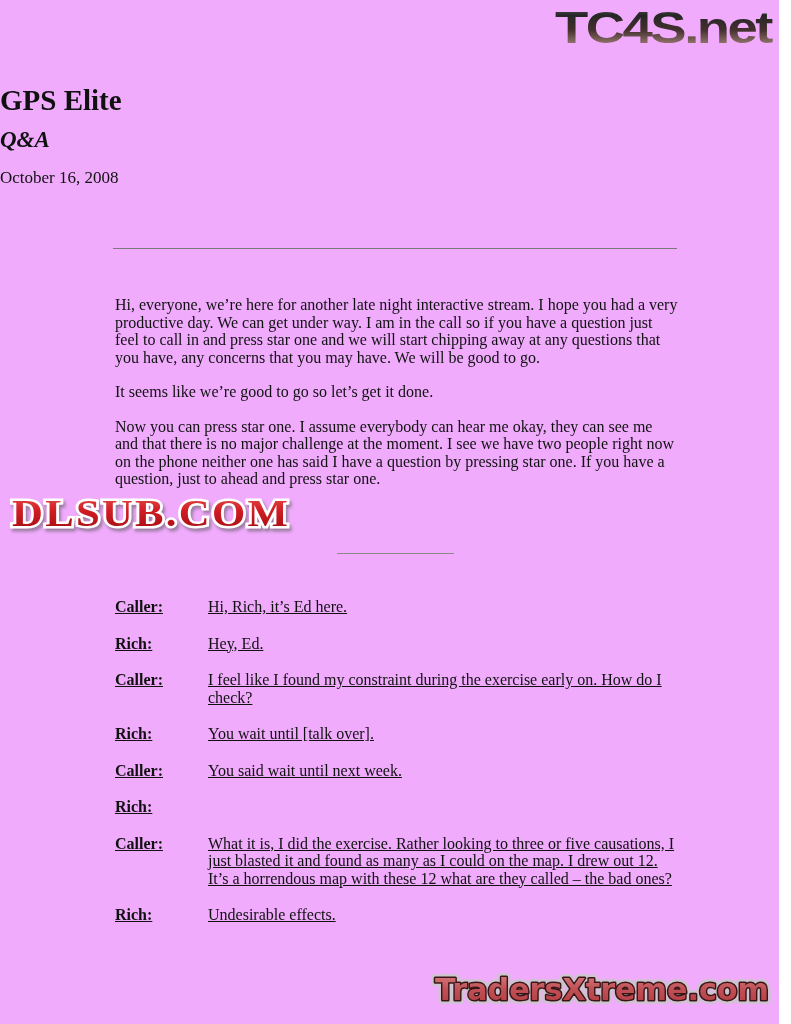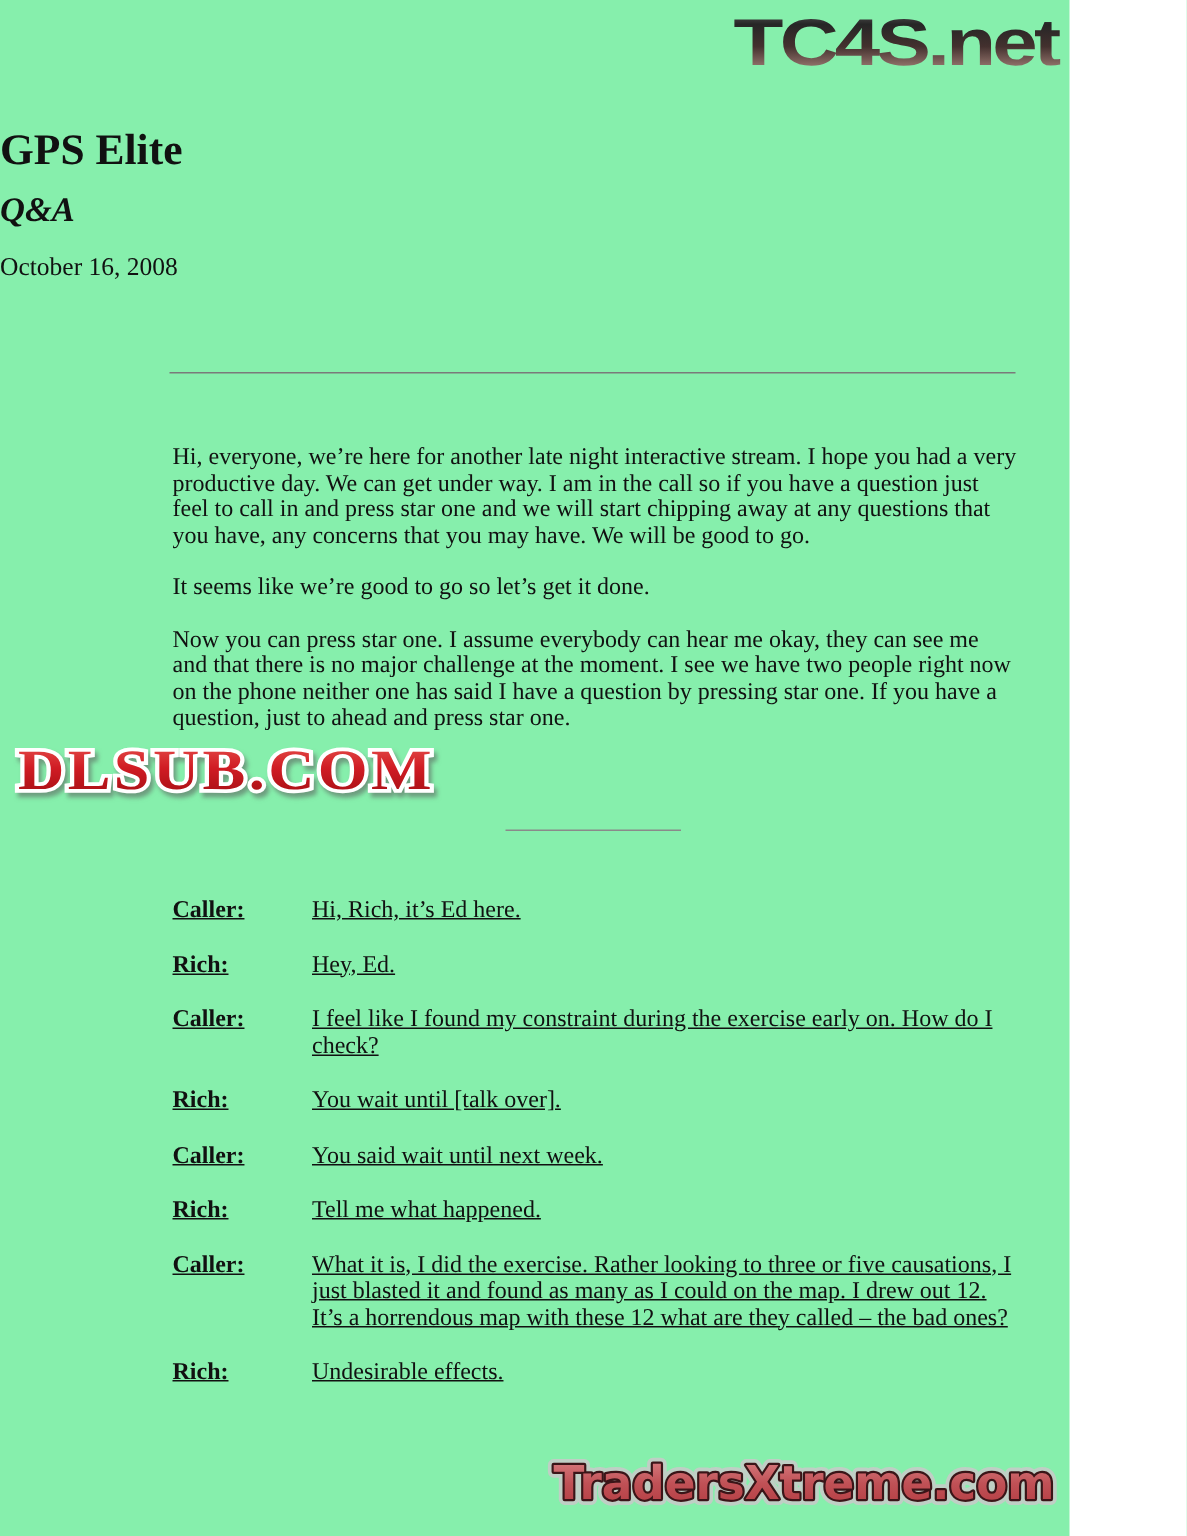--- a/index.html
+++ b/index.html
@@ -2,23 +2,23 @@
 <html><head>
 <meta charset="utf-8">
 <style>
   html, body {
     margin: 0;
     padding: 0;
     background: #ffffff;
   }
   .page {
     position: relative;
-    width: 713px;
+    width: 779px;
     height: 1024px;
-    background: #86efac;
+    background: #f0abfc;
     overflow: hidden;
     font-family: "Liberation Serif", serif;
     color: #111111;
   }
 
   
   .site-logo {
     position: absolute;
     top: 2px;
     right: 4px;
@@ -183,21 +183,20 @@
     <div class="t-row">
       <span class="t-speaker">Rich:</span>
       <span class="t-speech">You wait until [talk over].</span>
     </div>
     <div class="t-row">
       <span class="t-speaker">Caller:</span>
       <span class="t-speech">You said wait until next week.</span>
     </div>
     <div class="t-row">
       <span class="t-speaker">Rich:</span>
-      <span class="t-speech">Tell me what happened.</span>
     </div>
     <div class="t-row">
       <span class="t-speaker">Caller:</span>
       <span class="t-speech">What it is, I did the exercise. Rather looking to three or five causations, I just blasted it and found as many as I could on the map. I drew out 12. It’s a horrendous map with these 12 what are they called – the bad ones?</span>
     </div>
     <div class="t-row">
       <span class="t-speaker">Rich:</span>
       <span class="t-speech">Undesirable effects.</span>
     </div>
   </div>

